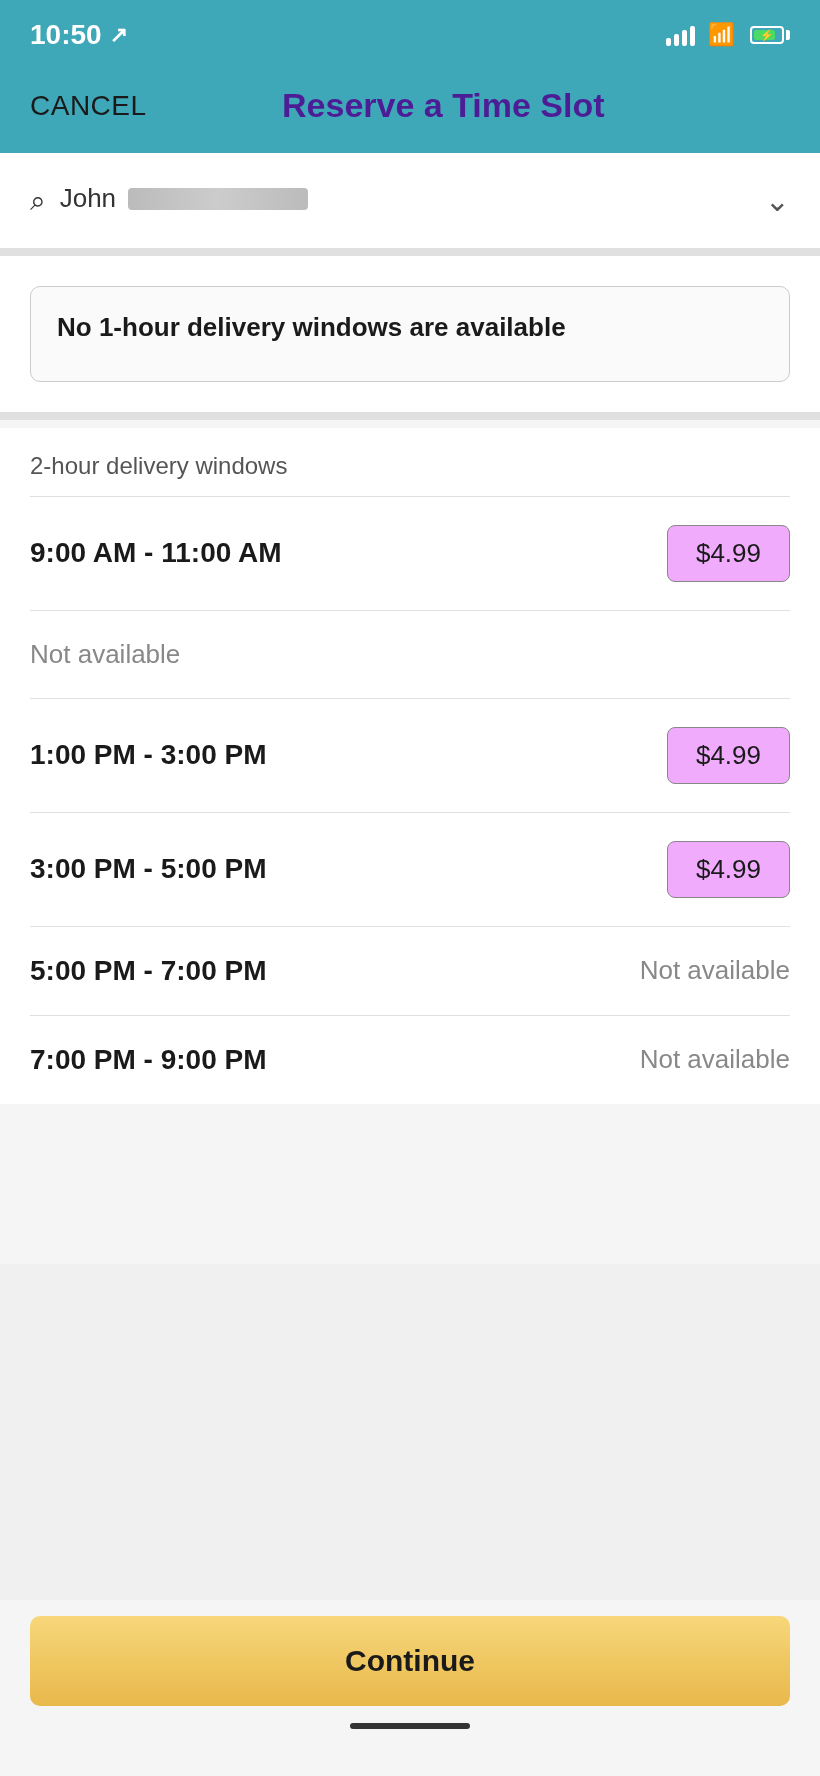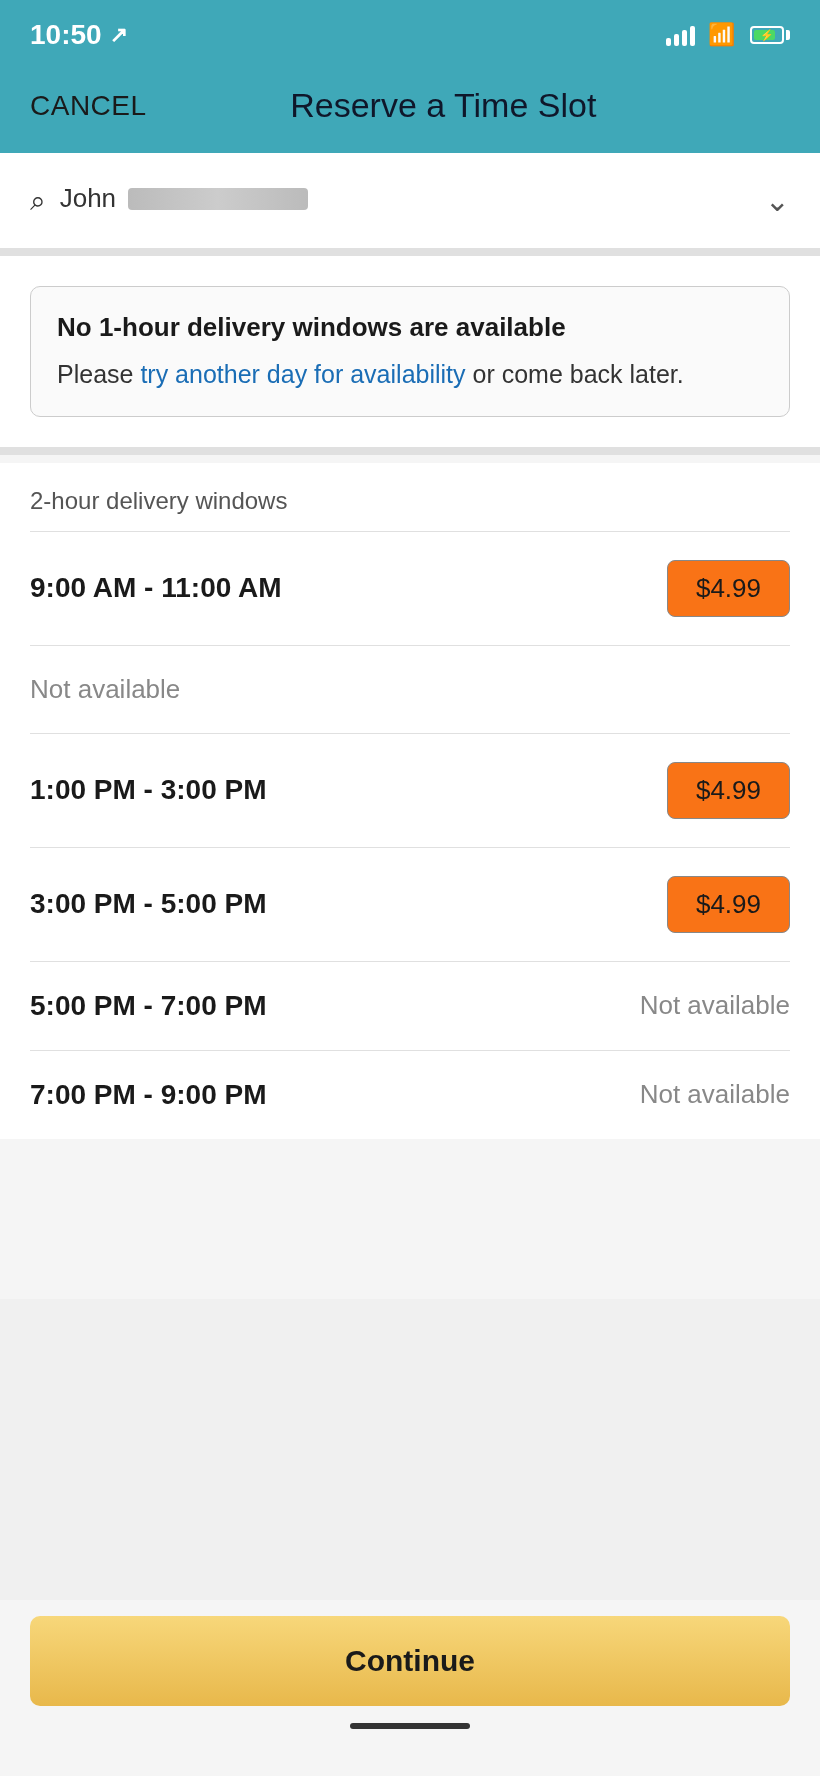--- a/index.html
+++ b/index.html
@@ -98,23 +98,23 @@
       color: #1a1a1a;
       font-size: 28px;
       font-weight: 500;
       cursor: pointer;
       letter-spacing: 0.5px;
       background: none;
       border: none;
       text-transform: uppercase;
     }
     .header-title {
-      color: #0f172a;
+      color: #4c1d95;
       font-size: 34px;
-      font-weight: 400;
+      font-weight: 700;
       flex: 1;
       text-align: center;
       margin-right: 90px;
     }
 
     
     .content {
       background: #f5f5f5;
     }
 
@@ -226,21 +226,21 @@
       font-weight: 700;
       color: #1a1a1a;
     }
     .price-btn {
       border: 1.5px solid #888;
       border-radius: 8px;
       padding: 12px 28px;
       font-size: 26px;
       font-weight: 500;
       color: #1a1a1a;
-      background: #f97316;
+      background: #f0abfc;
       cursor: pointer;
       min-width: 120px;
       text-align: center;
     }
     .not-available-text {
       font-size: 26px;
       color: #888;
     }
 
     
@@ -327,23 +327,20 @@
       </div>
     </div>
     <span class="chevron-down">⌄</span>
   </div>
 
   <div class="divider"></div>
 
   <div class="no-availability-section">
     <div class="no-availability-box">
       <div class="no-avail-title">No 1-hour delivery windows are available</div>
-      <div class="no-avail-body">
-        <span>Please </span><span class="link-text">try another day for availability</span><span> or come back later.</span>
-      </div>
     </div>
   </div>
 
   <div class="divider"></div>
 
   <div class="two-hour-section">
     <div class="section-label">2-hour delivery windows</div>
 
     <div class="time-slot-row">
       <span class="time-label">9:00 AM - 11:00 AM</span>

